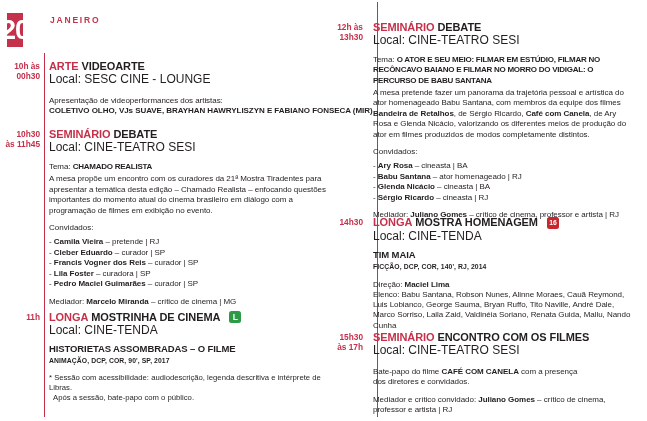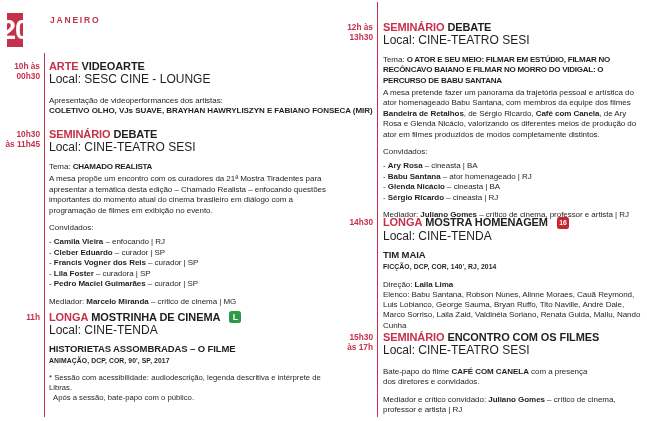--- a/index.html
+++ b/index.html
@@ -11,21 +11,21 @@
 
   
   .daybox{position:absolute;left:7px;top:13px;width:16px;height:34px;background:#c5304a;
           color:#fff;font-size:27px;font-weight:700;display:flex;align-items:center;justify-content:center;
           letter-spacing:-1px;}
   .month{position:absolute;left:50px;top:15px;font-size:8.5px;font-weight:700;color:#c5304a;letter-spacing:1.8px;}
   .weekday{position:absolute;left:49px;top:25px;font-size:16px;font-weight:700;color:#c5304a;letter-spacing:0.3px;}
 
   .col{position:absolute;top:0;height:421px;}
   .col-left{left:0;width:335px;}
-  .col-right{left:330px;width:317px;}
+  .col-right{left:320px;width:317px;}
 
   .event{position:absolute;left:0;right:0;}
   .time{position:absolute;top:1px;text-align:right;color:#c5304a;font-weight:700;
         font-size:8.3px;line-height:10px;}
   .col-left .time{left:0;width:40px;}
   .col-right .time{left:0;width:43px;}
   .time span{display:block;}
   .content{margin-left:49px;padding-right:2px;}
   .col-right .content{margin-left:53px;}
 
@@ -99,21 +99,21 @@
       </div>
       <div class="content">
         <h2 class="evt-head">
           <span class="cat">SEMINÁRIO</span><span class="ttl">DEBATE</span>
         </h2>
         <div class="local">Local: CINE-TEATRO SESI</div>
         <p class="tema"><span>Tema: </span><strong>CHAMADO REALISTA</strong></p>
         <p class="desc">A mesa propõe um encontro com os curadores da 21ª Mostra Tiradentes para apresentar a temática desta edição – Chamado Realista – enfocando questões importantes do momento atual do cinema brasileiro em diálogo com a programação de filmes em exibição no evento.</p>
         <div class="label">Convidados:</div>
         <ul class="guests">
-          <li><span>-</span> <strong>Camila Vieira</strong><span> – enfocando | RJ</span></li>
+          <li><span>-</span> <strong>Camila Vieira</strong><span> – pretende | RJ</span></li>
           <li><span>-</span> <strong>Cleber Eduardo</strong><span> – curador | SP</span></li>
           <li><span>-</span> <strong>Francis Vogner dos Reis</strong><span> – curador | SP</span></li>
           <li><span>-</span> <strong>Lila Foster</strong><span> – curadora | SP</span></li>
           <li><span>-</span> <strong>Pedro Maciel Guimarães</strong><span> – curador | SP</span></li>
         </ul>
         <p class="mediador"><span>Mediador: </span><strong>Marcelo Miranda</strong><span> – crítico de cinema | MG</span></p>
       </div>
     </section>
 
     <section class="event" style="top:311px">
@@ -169,21 +169,21 @@
       </div>
       <div class="content">
         <h2 class="evt-head">
           <span class="cat">LONGA</span><span class="ttl">MOSTRA HOMENAGEM</span><span class="badge badge-16" style="background-color: rgb(201, 37, 44);">16</span>
         </h2>
         <div class="local">Local: CINE-TENDA</div>
         <div class="film">
           <div class="film-title">TIM MAIA</div>
           <div class="film-specs">FICÇÃO, DCP, COR, 140', RJ, 2014</div>
         </div>
-        <p class="direcao"><span>Direção: </span><strong>Laila Lima</strong><br>
+        <p class="direcao"><span>Direção: </span><strong>Maciel Lima</strong><br>
           <span><span>Elenco: </span><span>Babu Santana, Robson Nunes, Alinne Moraes, Cauã Reymond, Luis Lobianco, George Sauma, Bryan Ruffo, Tito Naville, André Dale, Marco Sorriso, Laila Zaid, Valdinéia Soriano, Renata Guida, Mallu, Nando Cunha</span></span>
         </p>
       </div>
     </section>
 
     <section class="event" style="top:331px">
       <div class="time">
         <span>15h30</span>
         <span>às 17h</span>
       </div>

